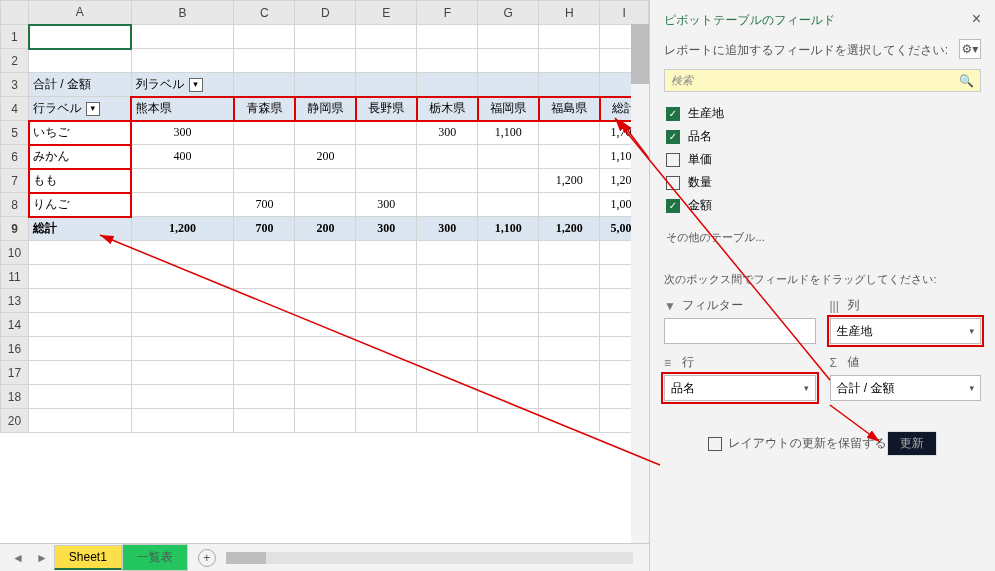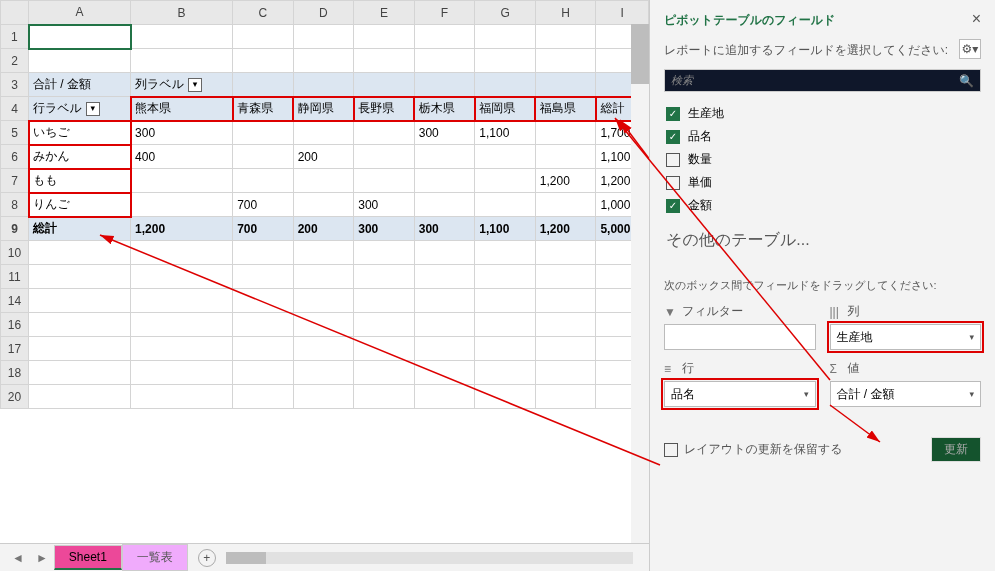--- a/index.html
+++ b/index.html
@@ -6,64 +6,64 @@
   body { margin:0; padding:0; width:995px; height:571px; background:#fff; display:flex; }
   .left { width:650px; height:571px; border-right:1px solid #ccc; display:flex; flex-direction:column; position:relative; }
   .right { width:345px; height:571px; background:#f3f3f3; display:flex; flex-direction:column; padding:10px 14px; position:relative; }
 
   
   .grid-area { flex:1; position:relative; overflow:hidden; }
   table.grid { border-collapse:collapse; width:100%; }
   table.grid td, table.grid th { border:1px solid #d4d4d4; height:24px; padding:0 4px; font-size:12px; white-space:nowrap; }
   .col-hdr td { background:#e8e8e8; text-align:center; font-weight:normal; color:#444; }
   .row-lbl { background:#e8e8e8; text-align:center; width:28px; color:#444; }
-  table.grid td.num { text-align:left; }
+  table.grid td.num { text-align:center;font-family:Liberation Serif, serif; }
   .sel-cell { border:2px solid #217346 !important; }
   .pvt-hdr { background:#dce6f1; }
   .pvt-total { background:#dce6f1; font-weight:bold; }
   .red-box { outline:2px solid #d00; outline-offset:-1px; }
   .dropdown-btn { display:inline-block; width:14px; height:14px; border:1px solid #666; line-height:10px; text-align:center; font-size:9px; background:#fff; margin-left:4px; vertical-align:middle; }
 
   
   .tab-bar { height:28px; border-top:1px solid #ccc; display:flex; align-items:center; padding:0 6px; background:#f3f3f3; }
   .tab-btn { padding:0 6px; color:#777; font-size:12px; }
-  .sheet-tab { padding:4px 14px; background:#ec4899; border:1px solid #ccc; border-bottom:2px solid #217346; font-size:12px; }
-  .sheet-tab.inactive { background:#f0abfc; border-bottom:1px solid #ccc; color:#555; }
+  .sheet-tab { padding:4px 14px; background:#fde047; border:1px solid #ccc; border-bottom:2px solid #217346; font-size:12px; }
+  .sheet-tab.inactive { background:#22c55e; border-bottom:1px solid #ccc; color:#555; }
   .plus { margin-left:10px; width:18px; height:18px; border:1px solid #aaa; border-radius:50%; text-align:center; line-height:16px; color:#555; }
   .hscroll { flex:1; margin:0 10px; height:12px; background:#e1e1e1; position:relative; }
   .hscroll .thumb { position:absolute; left:0; width:40px; height:12px; background:#bdbdbd; }
   .svbar { position:absolute; right:0; top:24px; bottom:0; width:18px; background:#f3f3f3; }
   .svbar .thumb { position:absolute; top:0; width:18px; height:60px; background:#bdbdbd; }
 
   
-  .pane-title { font-size:18px; color:#217346; margin:2px 0 10px 0; display:flex; align-items:center; justify-content:space-between;font-weight:bold; }
+  .pane-title { font-size:18px; color:#217346; margin:2px 0 10px 0; display:flex; align-items:center; justify-content:space-between; }
   .close-x { font-size:16px; color:#555; position:absolute; right:14px; top:10px; }
   .pane-sub { font-size:11px; color:#555; display:flex; justify-content:space-between; align-items:flex-end; }
   .gear { width:22px; height:20px; border:1px solid #bbb; text-align:center; line-height:18px; background:#fff; }
-  .search-box { display:flex; border:1px solid #ccc; background:#0f172a; margin:10px 0; padding:3px 6px; align-items:center; color:#888; }
+  .search-box { display:flex; border:1px solid #ccc; background:#fef9c3; margin:10px 0; padding:3px 6px; align-items:center; color:#888; }
   .search-box span:first-child { flex:1; font-style:italic; font-size:11px; }
   .field-list { margin-bottom:10px; }
   .field-item { display:flex; align-items:center; padding:3px 2px; }
   .chk { width:14px; height:14px; border:1px solid #555; margin-right:8px; display:flex; align-items:center; justify-content:center; font-size:10px; }
   .chk.on { background:#217346; border-color:#217346; color:#fff; }
-  .other-tbl { font-size:16px; color:#555; padding:3px 2px; }
+  .other-tbl { font-size:11px; color:#555; padding:3px 2px; }
 
   .drag-sub { font-size:11px; color:#555; margin:24px 0 10px 0; }
   .drop-zones { display:grid; grid-template-columns:1fr 1fr; gap:10px 14px; }
   .zone-label { font-size:11px; color:#555; display:flex; align-items:center; margin-bottom:4px; }
   .zone-icon { width:14px; display:inline-block; margin-right:4px; color:#777; }
   .zone-box { border:1px solid #bbb; background:#fff; height:26px; display:flex; align-items:center; padding:0 6px; font-size:12px; justify-content:space-between; }
   .zone-box .dd { font-size:9px; color:#555; }
   .zone-red { outline:2px solid #d00; outline-offset:1px; }
   .empty-zone { border:1px solid #bbb; background:#fff; height:26px; }
 
-  .bottom-defer { display:flex; align-items:center; justify-content:space-between; margin-top:30px; }
+  .bottom-defer { display:flex; align-items:center; justify-content:center; margin-top:30px; }
   .defer-chk { display:flex; align-items:center; font-size:11px; color:#555; }
   .defer-chk .chk { margin-right:6px; }
-  .update-btn { padding:3px 12px; color:#aaa; border:1px solid #ddd; background:#14532d; }
+  .update-btn { padding:3px 12px; color:#aaa; border:1px solid #ddd; background:#0f172a; }
 
   
   svg.anno { position:absolute; left:0; top:0; pointer-events:none; }
 </style>
 </head>
 <body>
 
 <div class="left">
   <div class="grid-area">
     <table class="grid">
@@ -212,20 +212,32 @@
             <td></td>
             <td></td>
             <td></td>
             <td></td>
             <td></td>
             <td></td>
             <td></td>
             <td></td>
           </tr>
           <tr>
+            <td class="row-lbl">13</td>
+            <td></td>
+            <td></td>
+            <td></td>
+            <td></td>
+            <td></td>
+            <td></td>
+            <td></td>
+            <td></td>
+            <td></td>
+          </tr>
+          <tr>
             <td class="row-lbl">14</td>
             <td></td>
             <td></td>
             <td></td>
             <td></td>
             <td></td>
             <td></td>
             <td></td>
             <td></td>
             <td></td>
@@ -321,25 +333,25 @@
       <div class="field-item">
         <span class="chk on">✓</span>
         <span>生産地</span>
       </div>
       <div class="field-item">
         <span class="chk on">✓</span>
         <span>品名</span>
       </div>
       <div class="field-item">
         <span class="chk "></span>
-        <span>数量</span>
+        <span>単価</span>
       </div>
       <div class="field-item">
         <span class="chk "></span>
-        <span>単価</span>
+        <span>数量</span>
       </div>
       <div class="field-item">
         <span class="chk on">✓</span>
         <span>金額</span>
       </div>
     </div>
   <div class="other-tbl">その他のテーブル...</div>
 
   <div class="drag-sub">次のボックス間でフィールドをドラッグしてください:</div>
   <div class="drop-zones">

